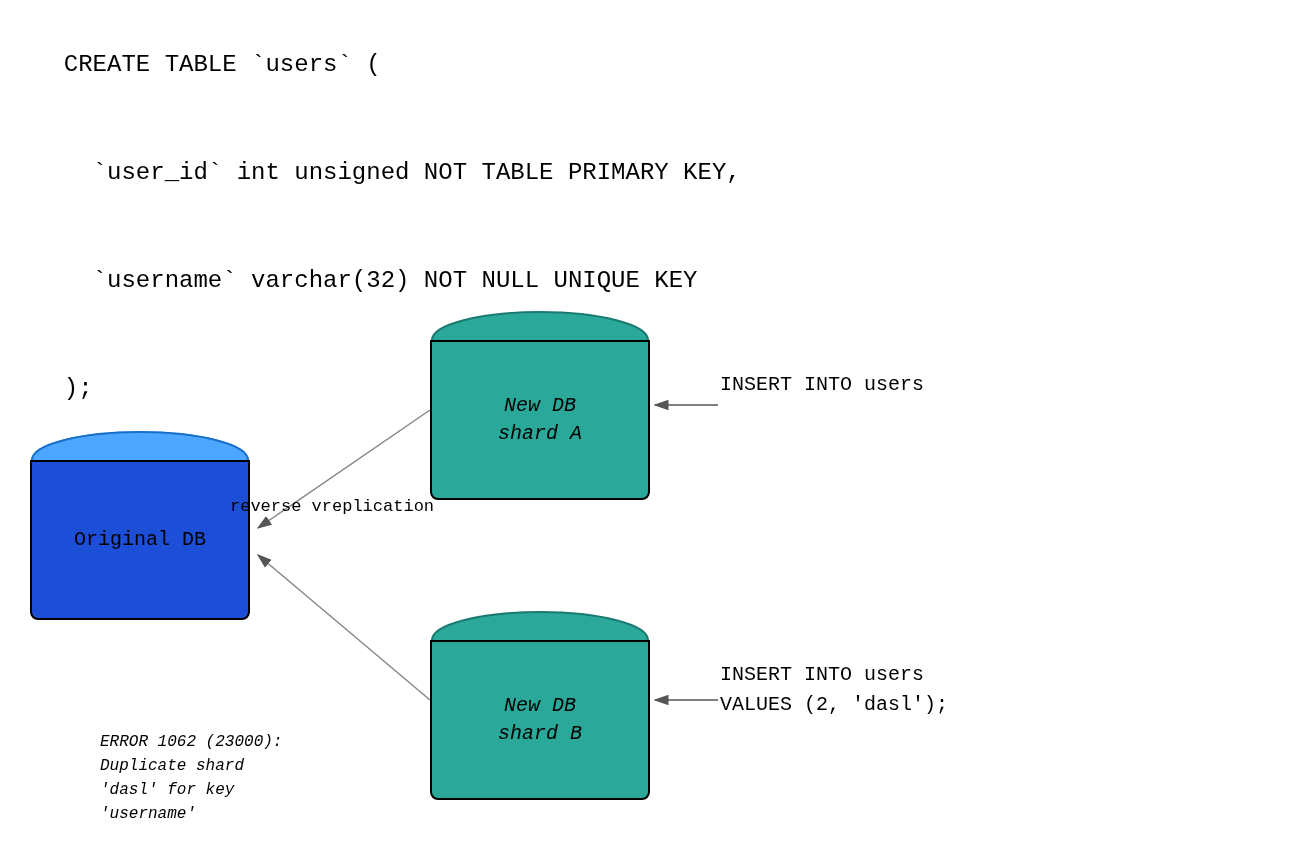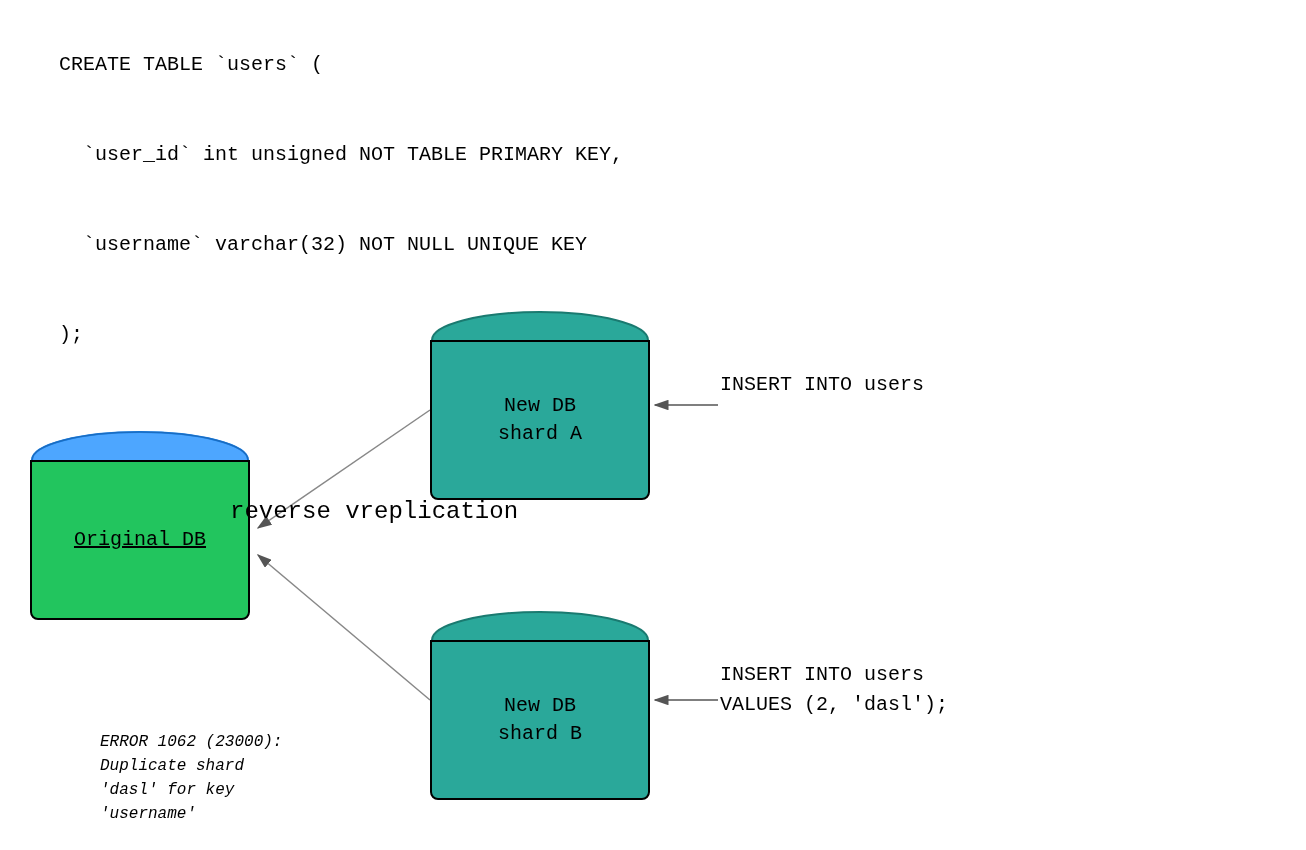--- a/index.html
+++ b/index.html
@@ -7,23 +7,23 @@
       background: #ffffff;
       font-family: 'Courier New', Courier, monospace;
       width: 1306px;
       height: 850px;
       overflow: hidden;
       position: relative;
     }
 
     .code-block {
       position: absolute;
-      top: 20px;
+      top: 11px;
       left: 35px;
-      font-size: 20px;
+      font-size: 24px;
       line-height: 1.5;
       color: #000;
       white-space: pre;
     }
 
     .diagram-area {
       position: absolute;
       top: 210px;
       left: 0;
       width: 1306px;
@@ -83,39 +83,39 @@
       font-weight: normal;
       font-family: 'Courier New', Courier, monospace;
       color: #000;
       text-align: center;
       line-height: 1.4;
       position: relative;
       z-index: 2;
     }
 
     
-    .blue-body { background: #22c55e; text-decoration: underline; }
-    .green-body { background: #2aa89a; }
+    .blue-body { background: #1d4ed8; }
+    .green-body { background: #2aa89a; font-style: italic; }
 
     
     .arrows-svg {
       position: absolute;
       top: 0;
       left: 0;
       width: 100%;
       height: 100%;
       pointer-events: none;
     }
 
     
     .label-reverse {
       position: absolute;
       left: 230px;
       top: 285px;
-      font-size: 24px;
+      font-size: 17px;
       font-family: 'Courier New', Courier, monospace;
       color: #000;
       text-align: center;
       line-height: 1.4;
     }
 
     .label-insert-a {
       position: absolute;
       left: 720px;
       top: 160px;

